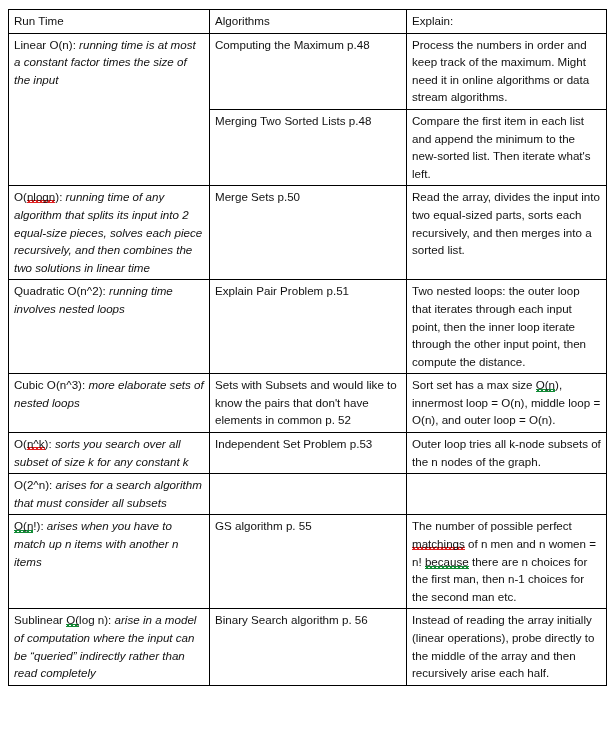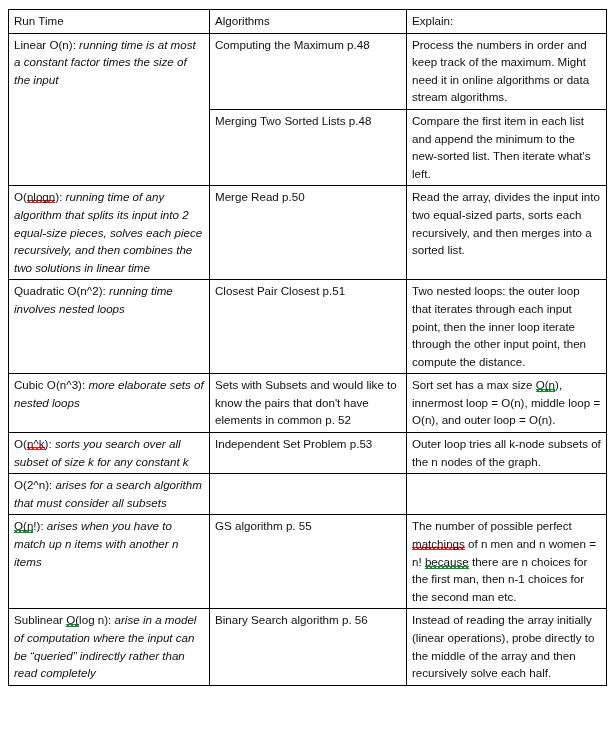--- a/index.html
+++ b/index.html
@@ -124,33 +124,33 @@
       <td>
         <span class="plain">Compare the first item in each list and append the minimum to the new-sorted list. Then iterate what's left.</span>
       </td>
     </tr>
 
     <tr>
       <td>
         <span class="term">O(</span><span class="term sp-red">nlogn</span><span class="term">): </span><span class="desc">running time of any algorithm that splits its input into 2 equal-size pieces, solves each piece recursively, and then combines the two solutions in linear time</span>
       </td>
       <td>
-        <span class="plain">Merge Read p.50</span>
+        <span class="plain">Merge Sets p.50</span>
       </td>
       <td>
         <span class="plain">Read the array, divides the input into two equal-sized parts, sorts each recursively, and then merges into a sorted list.</span>
       </td>
     </tr>
 
     <tr>
       <td>
         <span class="term">Quadratic O(n^2): </span><span class="desc">running time involves nested loops</span>
       </td>
       <td>
-        <span class="plain">Closest Pair Closest p.51</span>
+        <span class="plain">Explain Pair Problem p.51</span>
       </td>
       <td>
         <span class="plain">Two nested loops: the outer loop that iterates through each input point, then the inner loop iterate through the other input point, then compute the distance.</span>
       </td>
     </tr>
 
     <tr>
       <td>
         <span class="term">Cubic O(n^3): </span><span class="desc">more elaborate sets of nested loops</span>
       </td>
@@ -199,20 +199,20 @@
     </tr>
 
     <tr>
       <td>
         <span class="term">Sublinear </span><span class="term sp-green">O(</span><span class="term">log n): </span><span class="desc">arise in a model of computation where the input can be “queried” indirectly rather than read completely</span>
       </td>
       <td>
         <span class="plain">Binary Search algorithm p. 56</span>
       </td>
       <td>
-        <span class="plain">Instead of reading the array initially (linear operations), probe directly to the middle of the array and then recursively solve each half.</span>
+        <span class="plain">Instead of reading the array initially (linear operations), probe directly to the middle of the array and then recursively arise each half.</span>
       </td>
     </tr>
 
   </tbody>
     </table>
 
 </div>
 
 </body></html>

